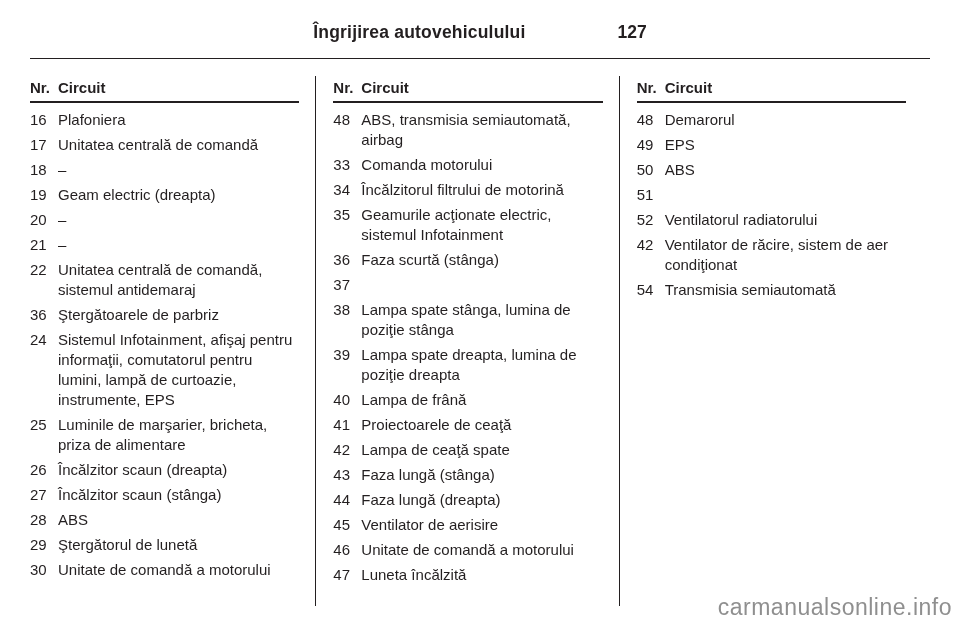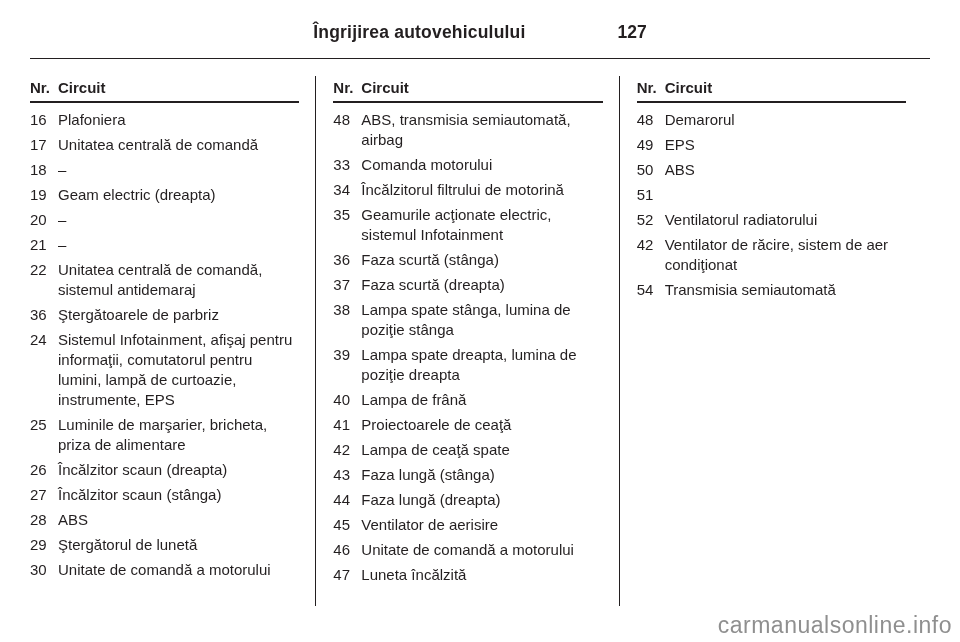--- a/index.html
+++ b/index.html
@@ -71,21 +71,21 @@
   .row .nr {
     width: 28px;
     flex: 0 0 28px;
   }
   .row .circuit {
     flex: 1;
   }
   .watermark {
     position: absolute;
     right: 8px;
-    bottom: 3px;
+    bottom: 21px;
     font-size: 23px;
     color: #8f8f8f;
     font-weight: 400;
     letter-spacing: 0.5px;
   }
 </style>
 </head>
 <body>
 
 <div class="page">
@@ -187,21 +187,20 @@
           <div class="row">
             <span class="nr">35</span>
             <span class="circuit">Geamurile acţionate electric, sistemul Infotainment</span>
           </div>
           <div class="row">
             <span class="nr">36</span>
             <span class="circuit">Faza scurtă (stânga)</span>
           </div>
           <div class="row">
             <span class="nr">37</span>
-            <span class="circuit">Faza scurtă (dreapta)</span>
           </div>
           <div class="row">
             <span class="nr">38</span>
             <span class="circuit">Lampa spate stânga, lumina de poziţie stânga</span>
           </div>
           <div class="row">
             <span class="nr">39</span>
             <span class="circuit">Lampa spate dreapta, lumina de poziţie dreapta</span>
           </div>
           <div class="row">

